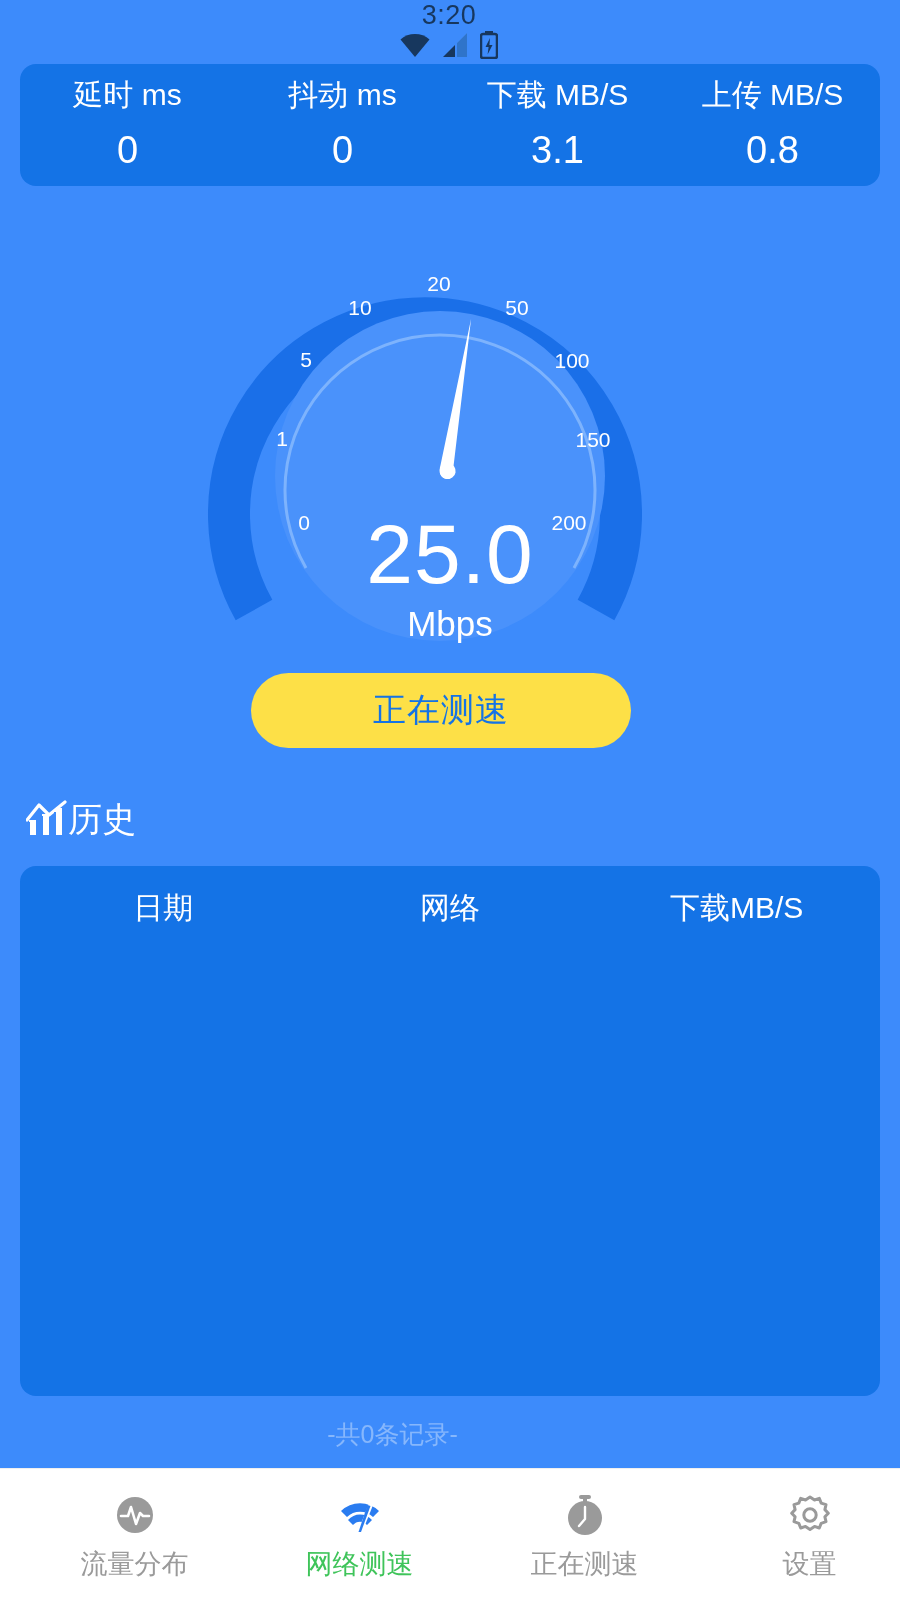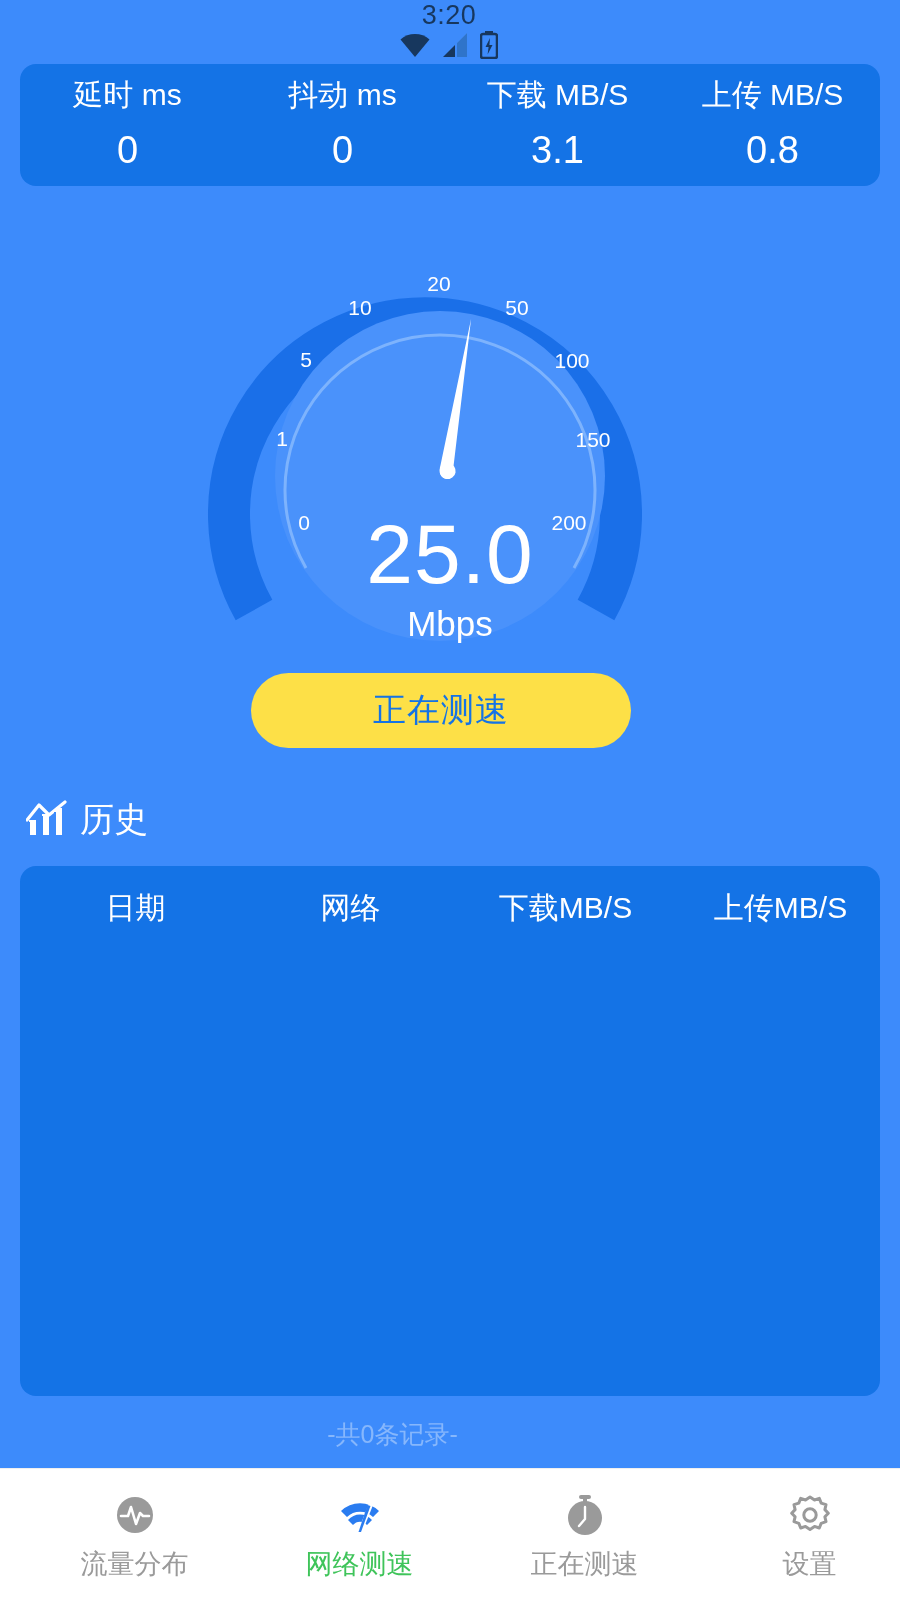--- a/index.html
+++ b/index.html
@@ -57,31 +57,31 @@
   .test-button{
     position:absolute; left:251px; top:673px; width:380px; height:75px;
     background:#fde047; border:none; border-radius:38px;
     color:#1473e6; font-size:33px; font-family:"Liberation Sans",sans-serif;
     cursor:pointer; letter-spacing:1px;
   }
 
   
   .history-head{
     position:absolute; left:26px; top:800px;
-    display:flex; align-items:center; gap:12px;
+    display:flex; align-items:center; 
   }
   .history-title{ color:#ffffff; font-size:34px; line-height:1; }
 
   
   .table-card{
     position:absolute; left:20px; top:866px; width:860px; height:530px;
     background:#1473e6; border-radius:16px;
   }
   .table-head{
-    display:flex; width:100%; padding:24px 0 0 0;margin-left:8px;
+    display:flex; width:100%; padding:24px 0 0 0;
   }
   .th{
     flex:1; text-align:center; color:#ffffff;
     font-size:30px; line-height:1.2; white-space:nowrap;
   }
   .table-body{ width:100%; }
 
   .record-count{
     position:absolute; left:0; top:1418px; width:785px;
     text-align:center; color:rgba(255,255,255,.38); font-size:25px;
@@ -187,21 +187,20 @@
     <path d="M3 35 L3 22 M16 35 L16 16 M29 35 L29 12" stroke="#3d8bfb" stroke-width="2"></path>
   </svg>
   <span class="history-title">历史</span>
 </div>
 
 <div class="table-card">
   <div class="table-head">
     <span class="th">日期</span>
     <span class="th">网络</span>
     <span class="th">下载MB/S</span>
-    <span class="th">上传MB/S</span>
   </div>
   <div class="table-body"></div>
 </div>
 
 <div class="record-count">-共0条记录-</div>
 
 <nav class="bottom-nav">
 
   <div class="nav-item">
     <svg class="nav-icon" viewBox="0 0 48 48">

